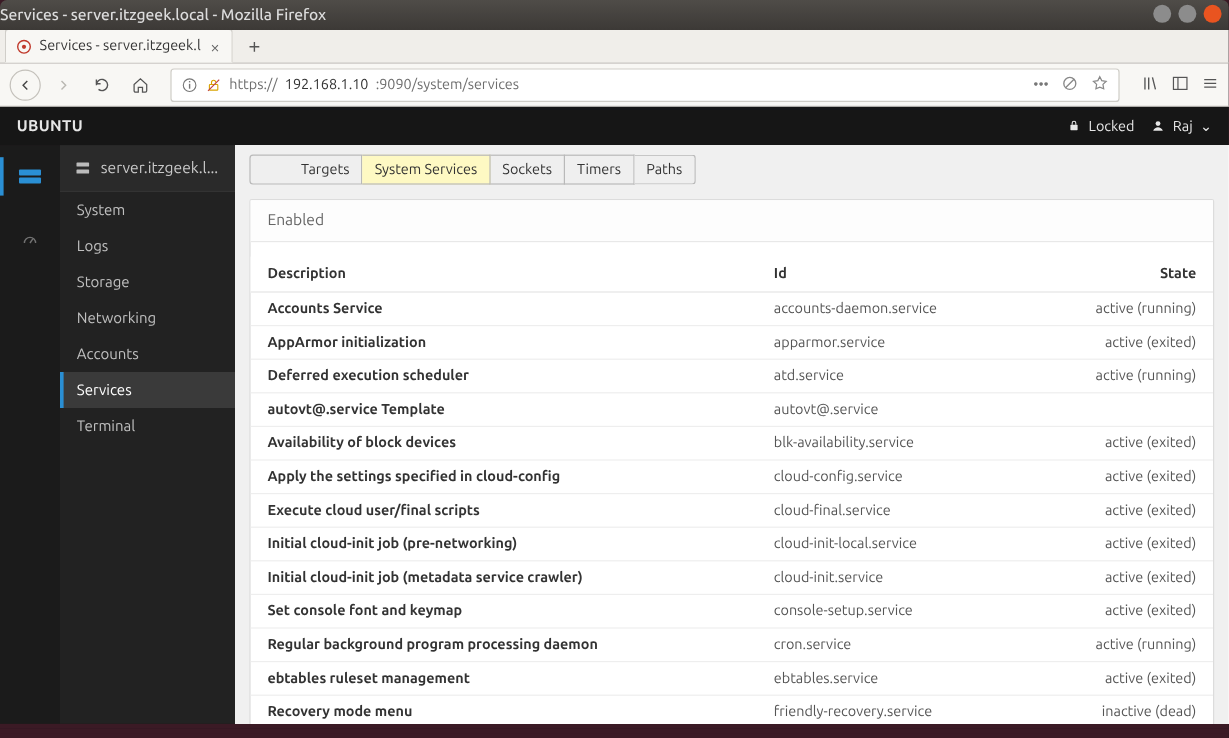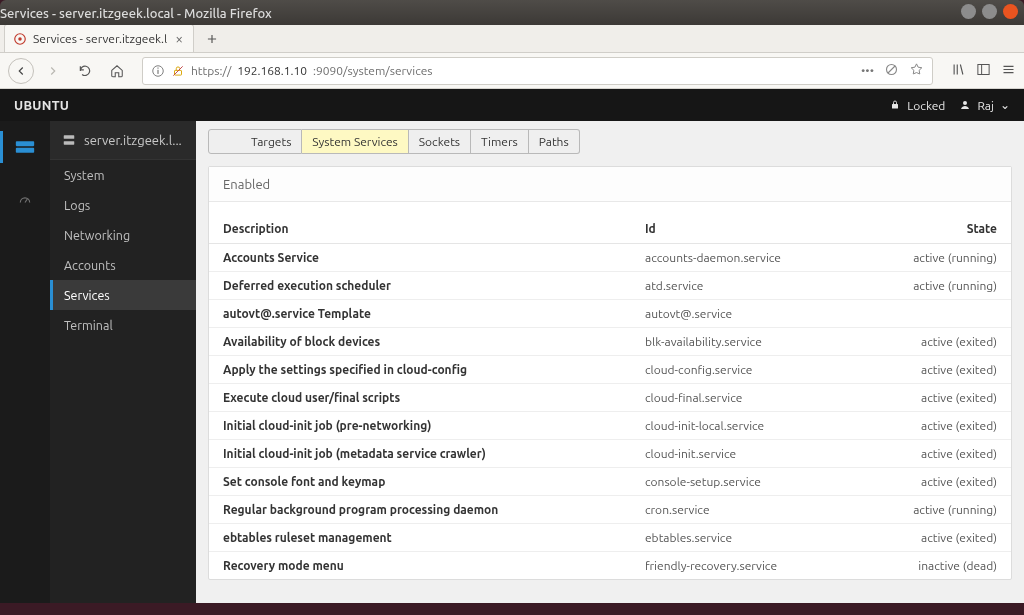--- a/index.html
+++ b/index.html
@@ -215,20 +215,21 @@
     <div class="host-row">
       <svg viewBox="0 0 24 24">
           <rect x="3" y="4" width="18" height="6" rx="1"></rect>
           <rect x="3" y="14" width="18" height="6" rx="1"></rect>
         </svg>
       <span>server.itzgeek.l...</span>
     </div>
     <ul class="nav-list" id="nav-list">
         <li>System</li>
         <li>Logs</li>
+        <li>Storage</li>
         <li>Networking</li>
         <li>Accounts</li>
         <li class="active">Services</li>
         <li>Terminal</li>
       </ul>
   </div>
 
   <div class="content">
     <div class="tabs">
       <div class="tabs-inner" id="tabs-inner">
@@ -249,20 +250,25 @@
             <th class="state">State</th>
           </tr>
         </thead>
         <tbody id="svc-body">
             <tr>
               <td class="desc">Accounts Service</td>
               <td>accounts-daemon.service</td>
               <td class="state">active (running)</td>
             </tr>
             <tr>
+              <td class="desc">AppArmor initialization</td>
+              <td>apparmor.service</td>
+              <td class="state">active (exited)</td>
+            </tr>
+            <tr>
               <td class="desc">Deferred execution scheduler</td>
               <td>atd.service</td>
               <td class="state">active (running)</td>
             </tr>
             <tr>
               <td class="desc">autovt@.service Template</td>
               <td>autovt@.service</td>
               <td class="state"></td>
             </tr>
             <tr>

